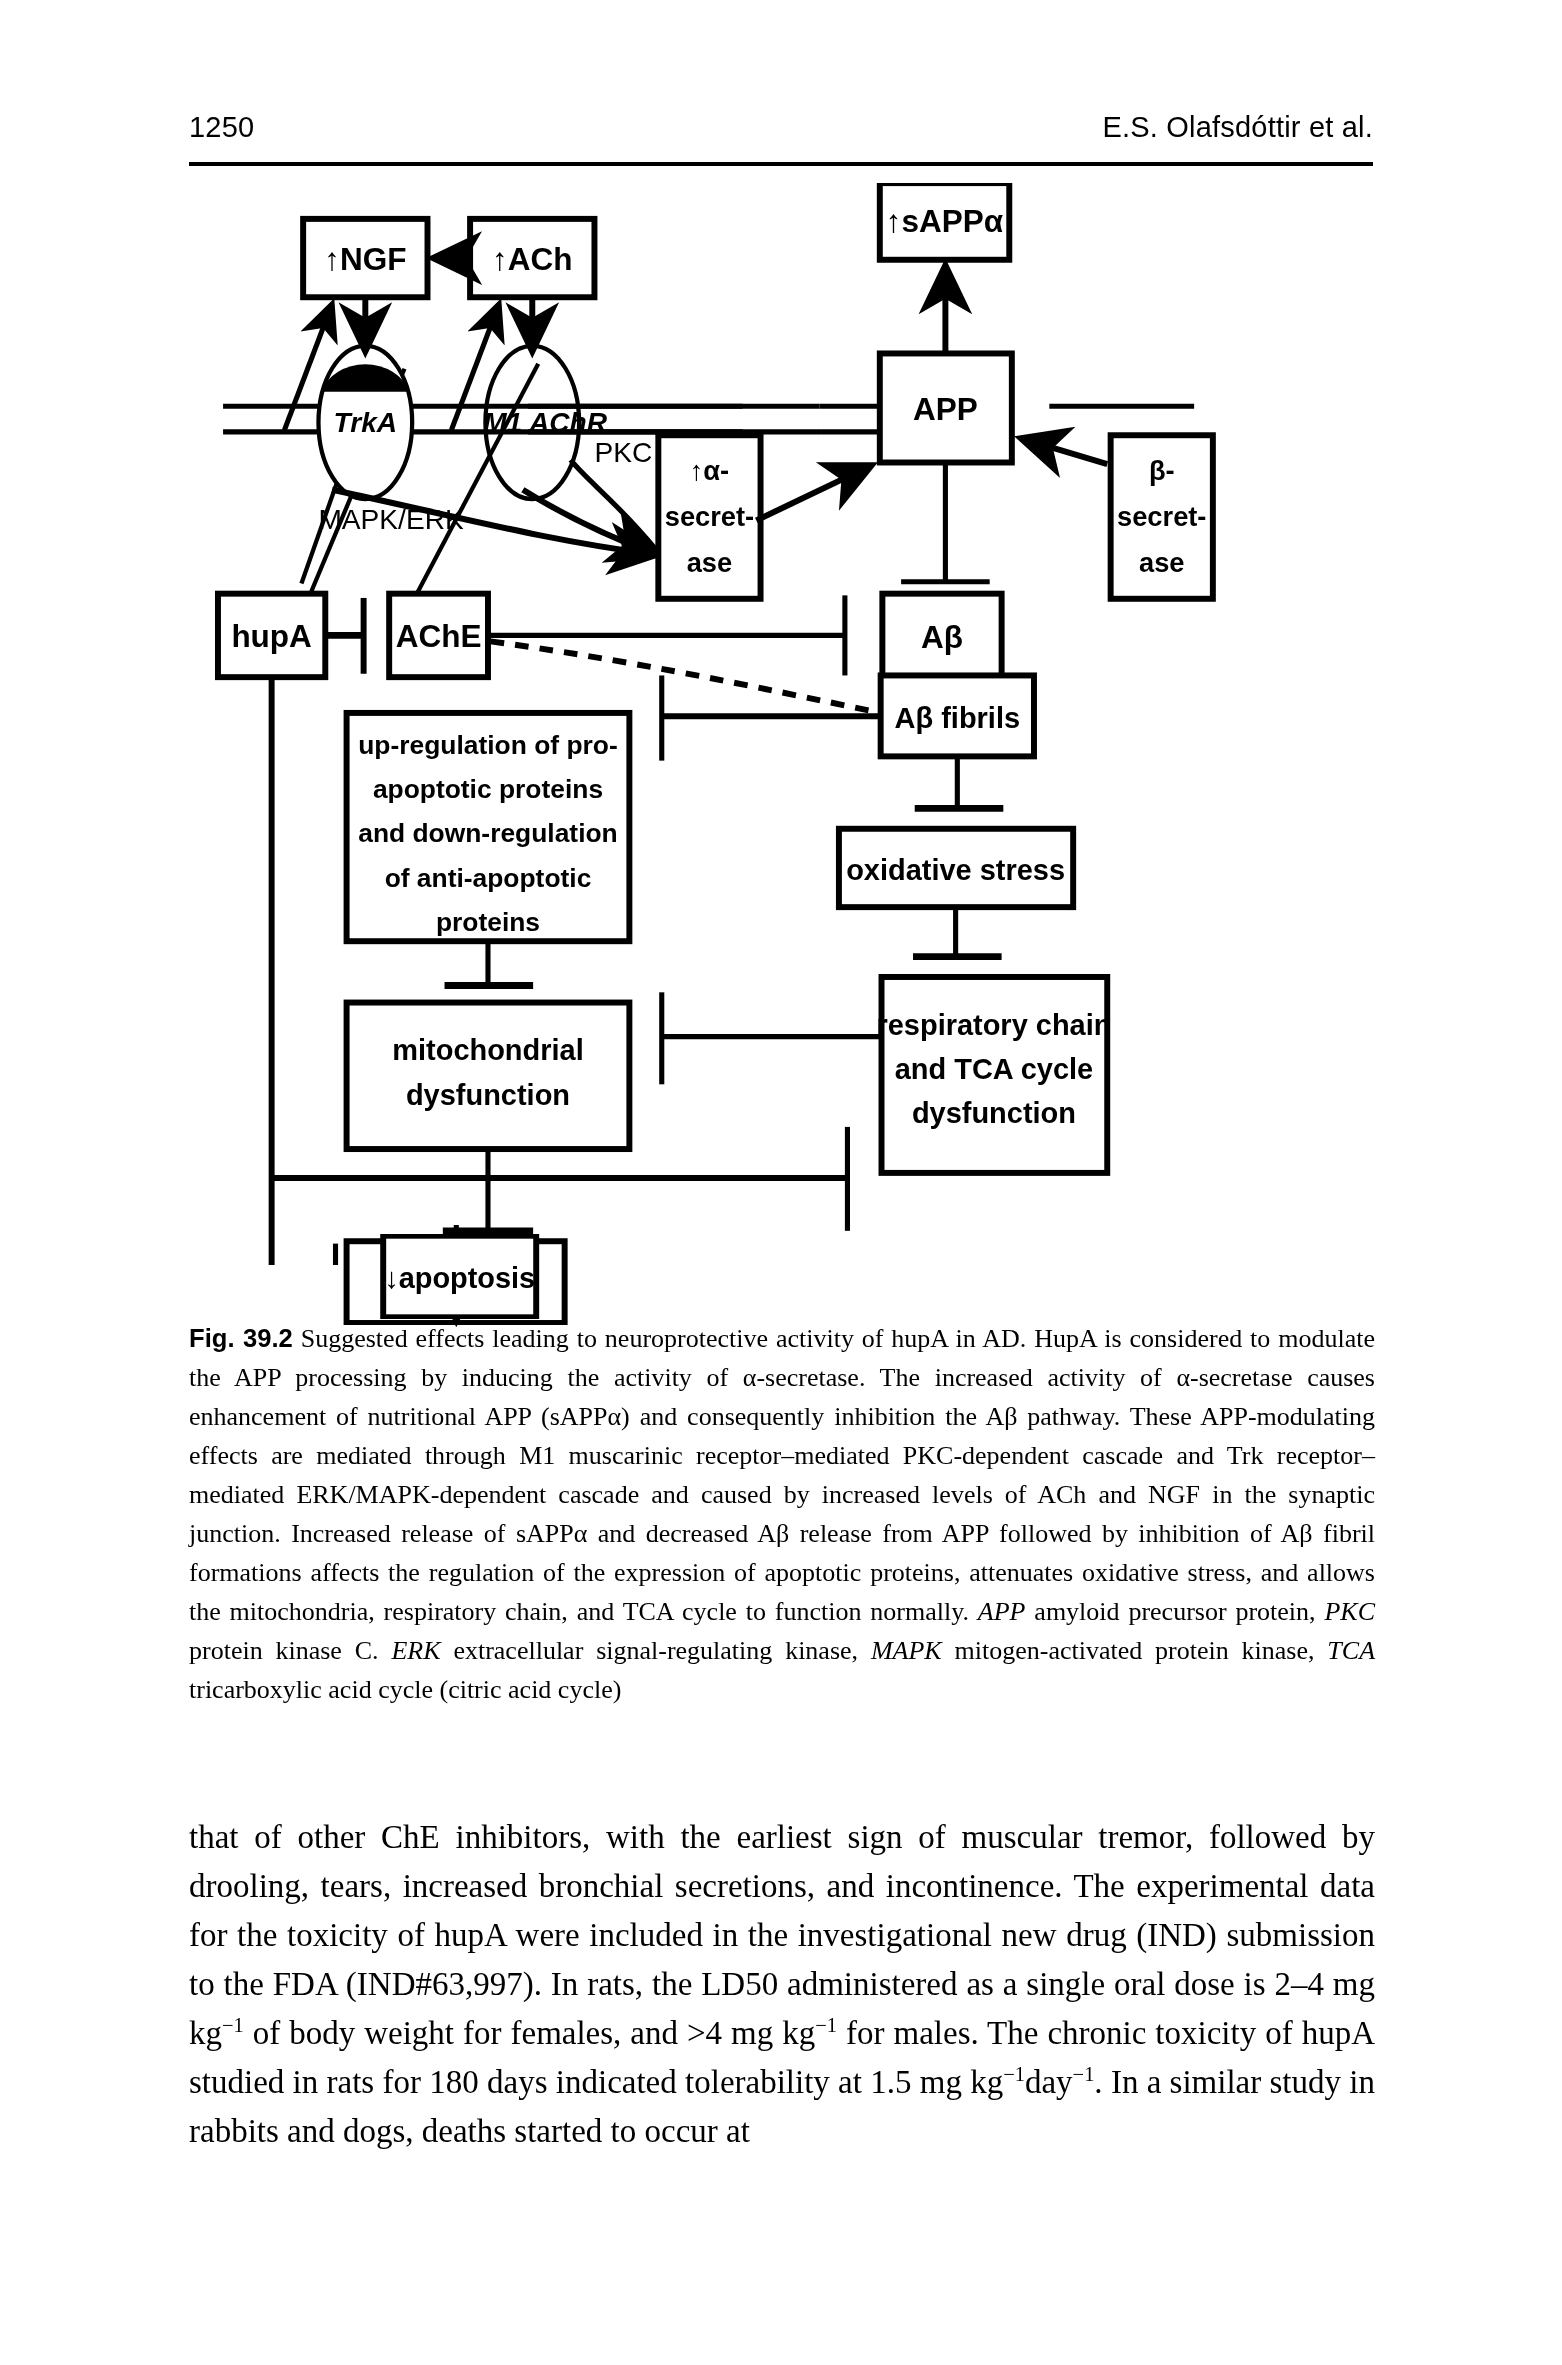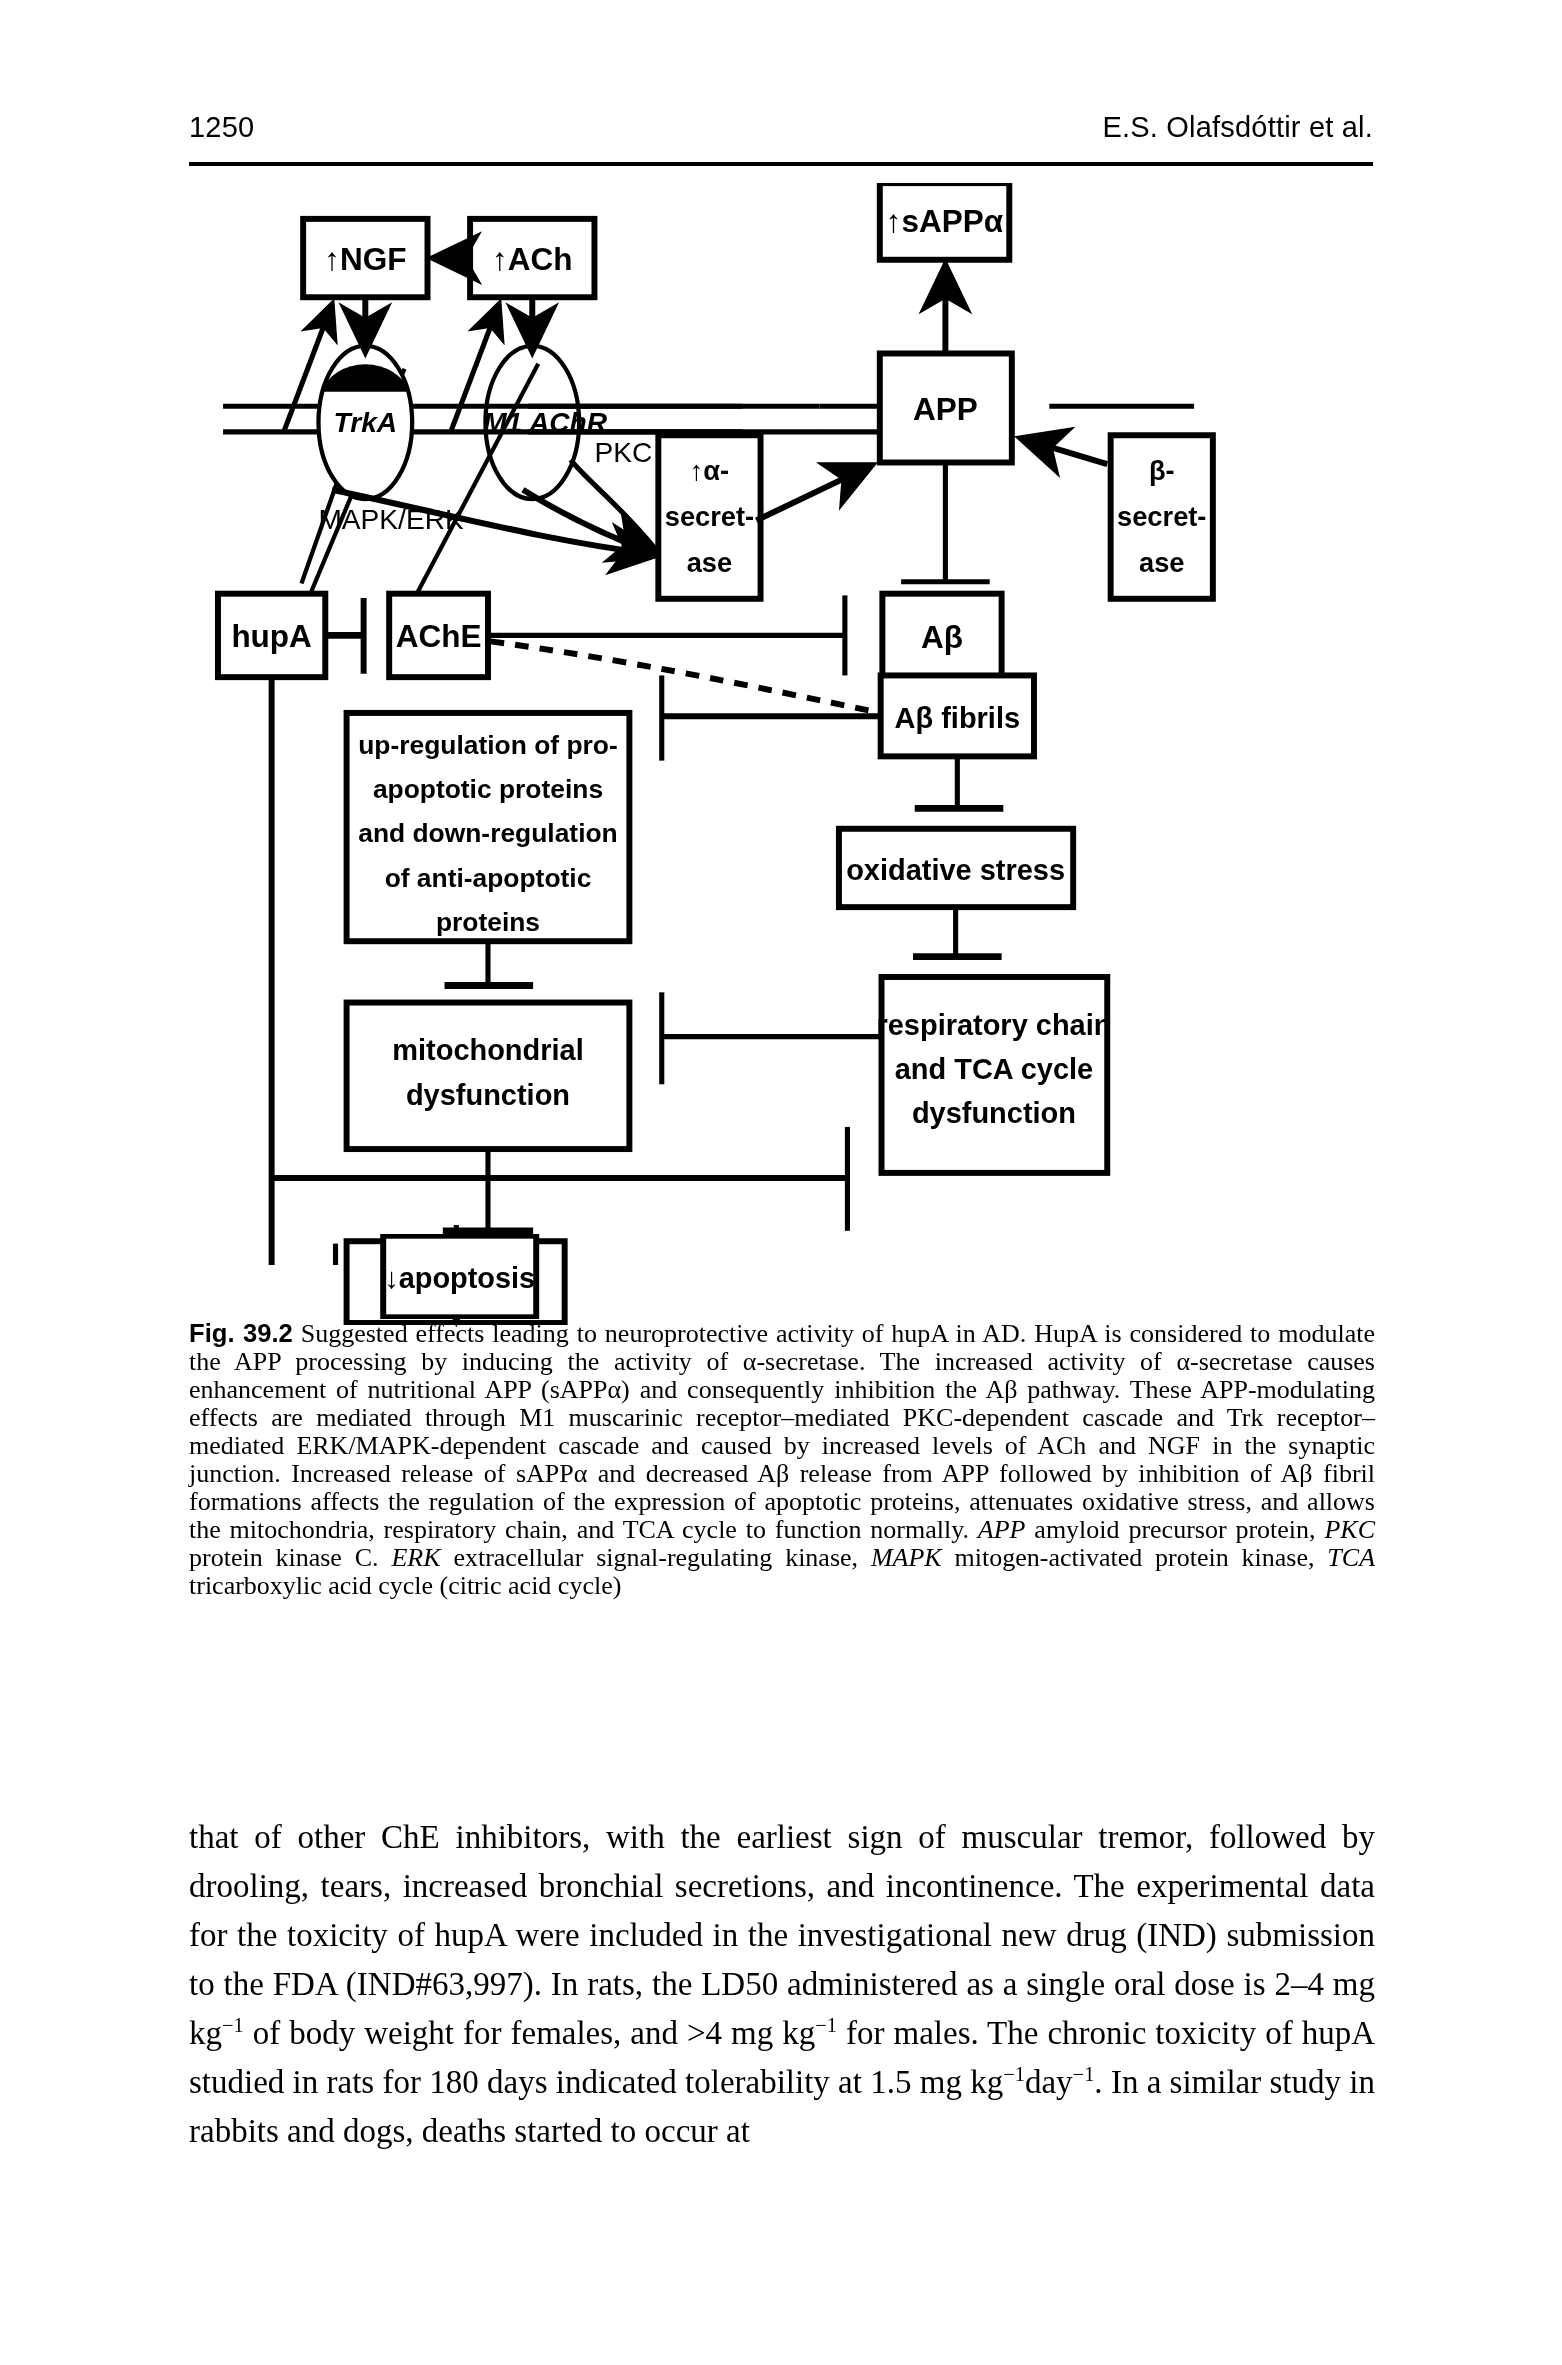--- a/index.html
+++ b/index.html
@@ -25,21 +25,21 @@
     background:#000;
   }
 
   
   .figure { position:absolute; left:189px; top:183px; width:1184px; height:1082px; }
   .figure svg { display:block; }
 
   
   .caption {
     position:absolute; left:189px; top:1319px; width:1186px;
-    font-size:26px; line-height:28px;
+    font-size:26px; line-height:39px;
     text-align:justify; text-justify:inter-word;
     font-family:"Liberation Serif", serif;
   }
   .caption .figno { font-family:"Liberation Sans", sans-serif; font-weight:bold; font-size:25.6px; }
   .caption i { font-style:italic; }
 
   
   .bodytext {
     position:absolute; left:189px; top:1813px; width:1186px;
     font-size:33px; line-height:49px;

